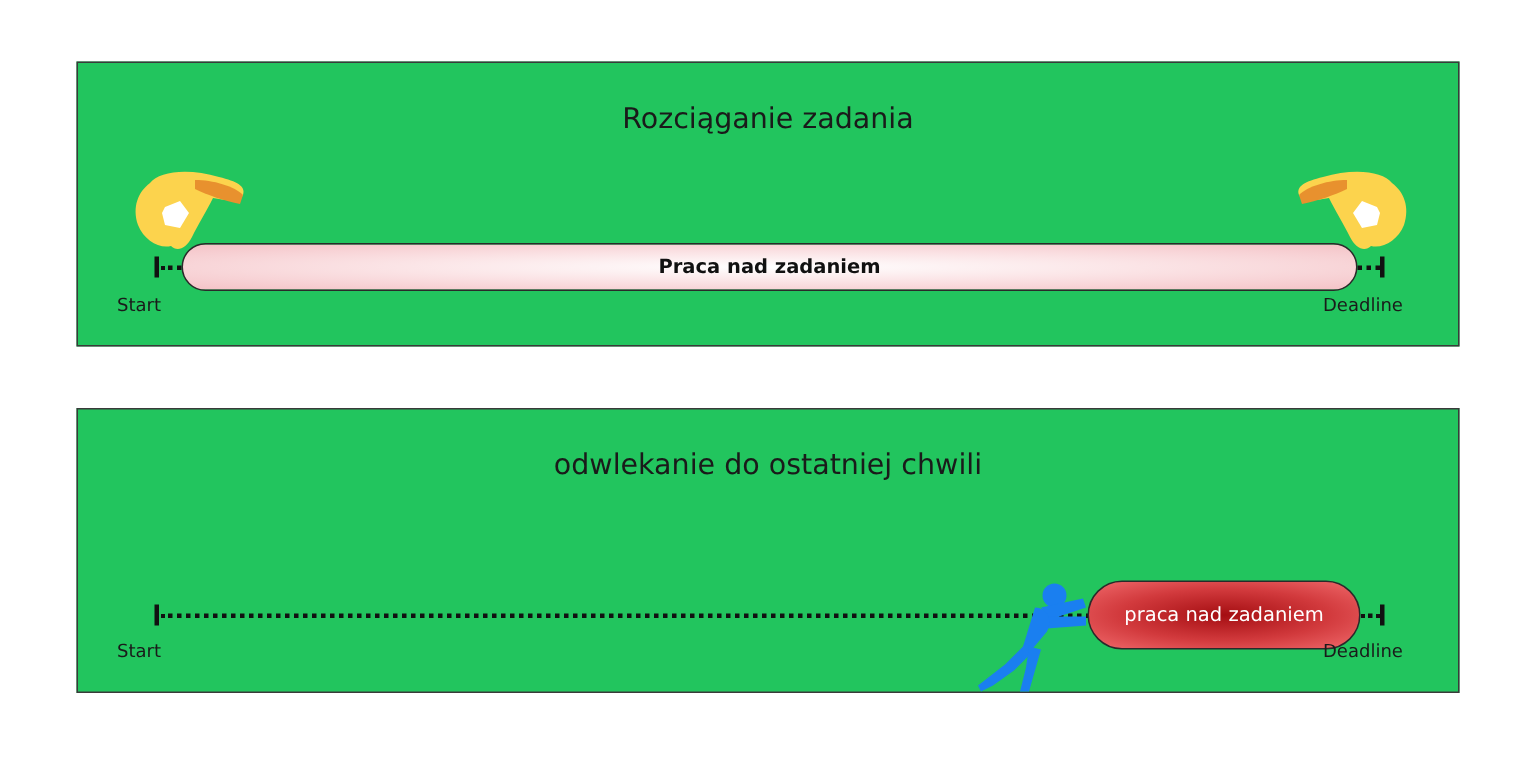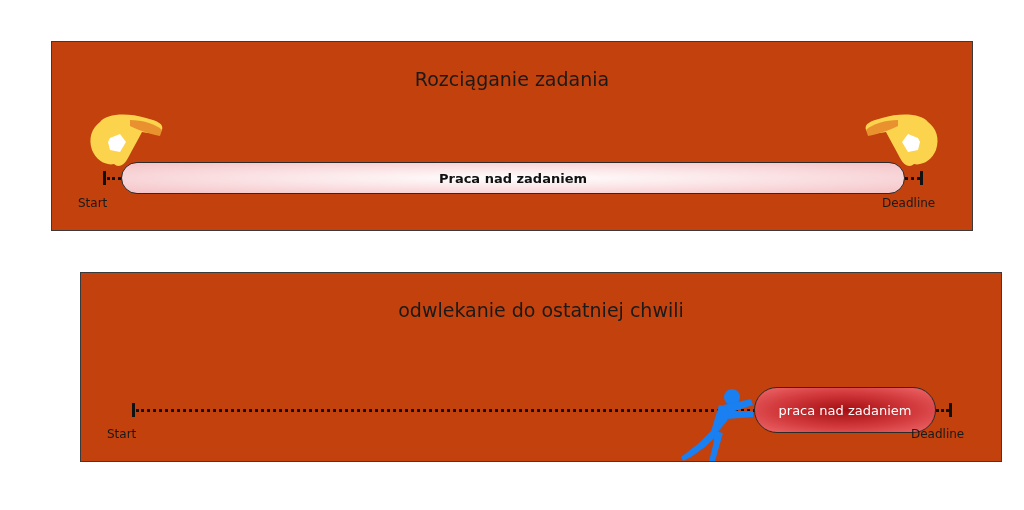--- a/index.html
+++ b/index.html
@@ -1,21 +1,21 @@
 <!DOCTYPE html>
 <html><head>
   <meta charset="utf-8">
   <style>
     html, body { margin: 0; padding: 0; background: #ffffff; }
     body { width: 1024px; height: 510px; position: relative; overflow: hidden;
            font-family: "DejaVu Sans", sans-serif; color: #1a1a1a; }
     .panel { position: absolute; left: 51px; width: 922px; height: 190px;
-             border: 1.5px solid #3a3a3a; box-sizing: border-box; background: #c2410c; }
+             border: 1.5px solid #3a3a3a; box-sizing: border-box; background: #22c55e; }
     #panel1 { top: 41px; }
-    #panel2 { top: 272px; margin-left: 29px; }
+    #panel2 { top: 272px; }
     .panel-title { position: absolute; left: 0; right: 0; text-align: center;
                    font-size: 19px; top: 26px; }
     .label { position: absolute; font-size: 12px; }
     .tick { position: absolute; width: 3px; height: 14px; background: #111; }
     .dotline { position: absolute; height: 0; border-top: 3px dotted #111; }
     .bar1 { position: absolute; left: 69px; top: 120px; width: 784px; height: 32px;
             border: 1.5px solid #2a2a2a; border-radius: 17px; box-sizing: border-box;
             background: radial-gradient(ellipse at center, #ffffff 0%, #fbe4e6 45%, #f4c2c6 100%);
             display: flex; align-items: center; justify-content: center;
             font-weight: bold; font-size: 13px; color: #111; }

